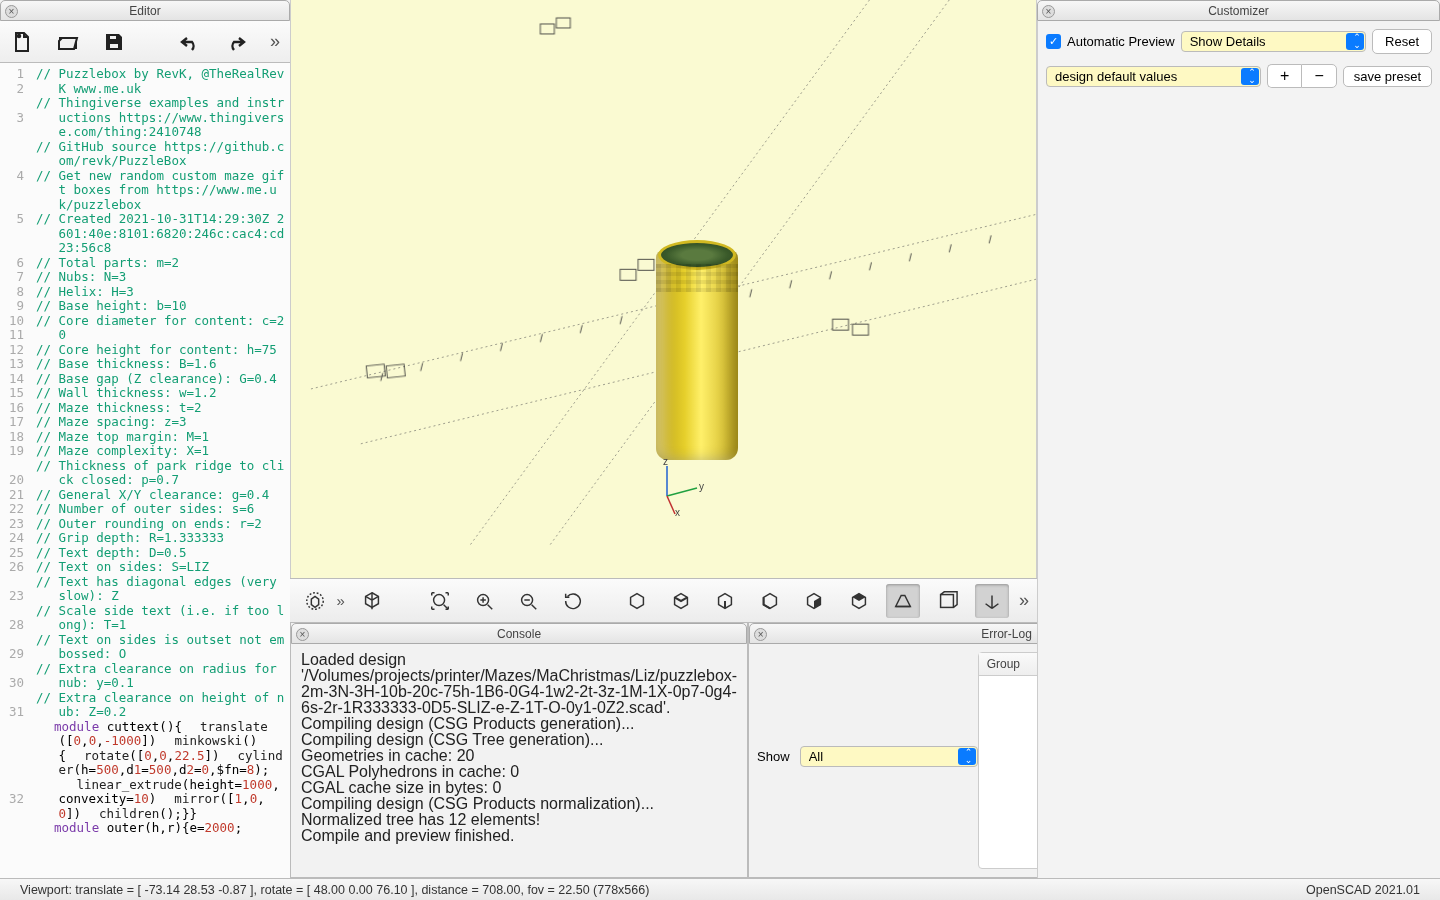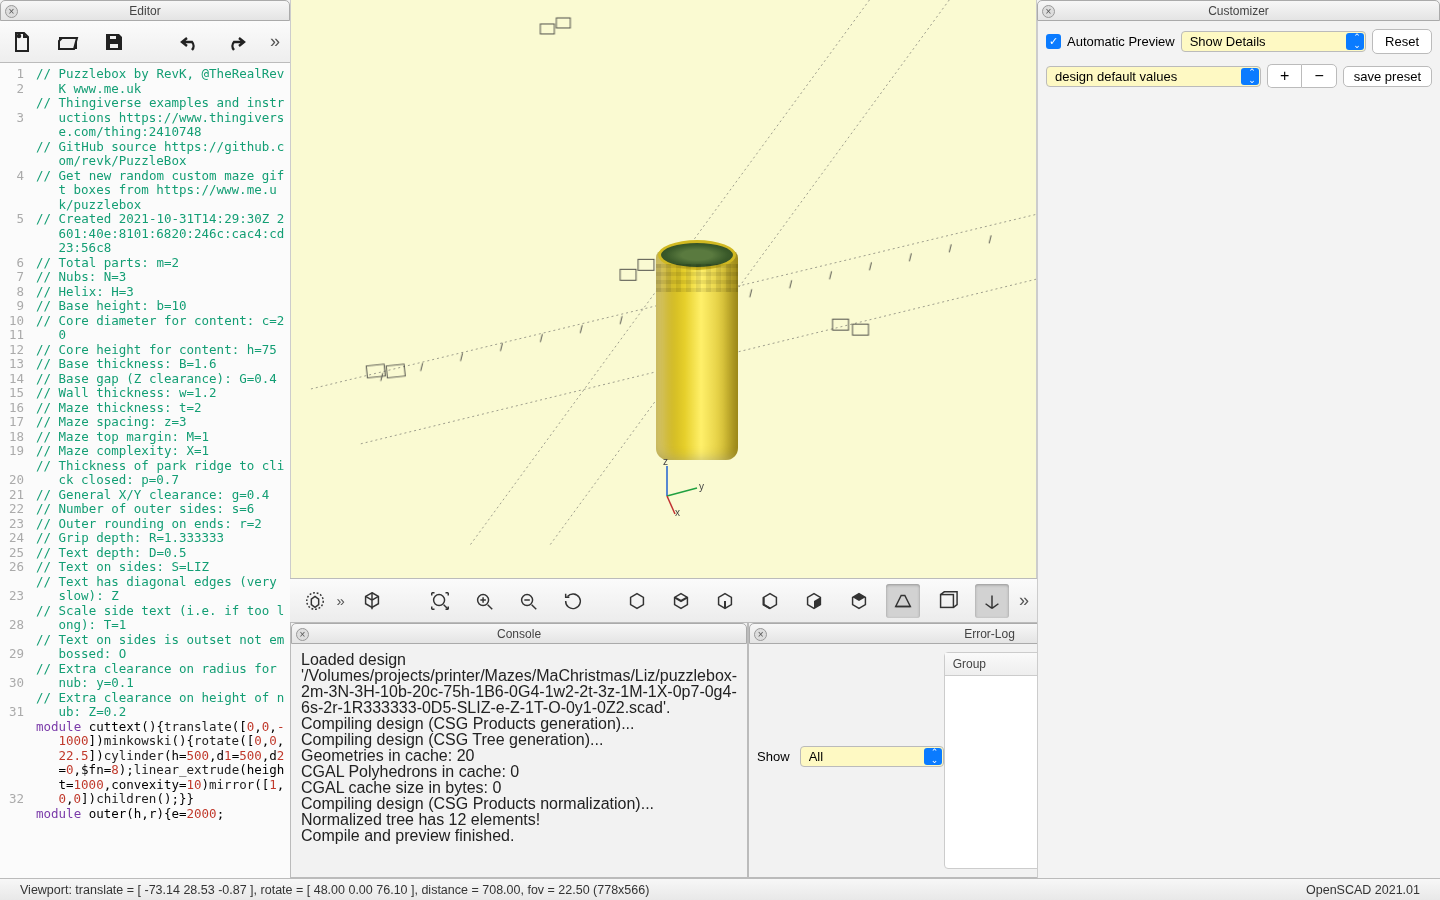--- a/index.html
+++ b/index.html
@@ -13,21 +13,21 @@
 .tb-icon { width:26px; height:26px; display:flex; align-items:center; justify-content:center; }
 .tb-icon svg { width:24px; height:24px; stroke:#222; stroke-width:2; fill:none; }
 .tb-overflow { margin-left:auto; font-size:18px; color:#555; }
 .editor-body { flex:1; background:#fbfbfb; overflow:hidden; display:flex; font-family:Menlo,Consolas,monospace; font-size:12.5px; line-height:14.5px; }
 .gutter { width:30px; text-align:right; color:#aaa; padding:4px 6px 0 0; background:#fbfbfb; user-select:none; }
 .gutter div { height:14.5px; }
 .code { flex:1; padding:4px 4px 0 6px; white-space:pre-wrap; word-break:break-all; }
 .code .ln { display:block; padding-left:1.8em; text-indent:-1.8em; }
 .c-comment { color:#139e74; }
 .c-keyword { color:#7a3aa9; }
-.c-func { color:#222; }
+.c-func { color:#222;margin-left:18px; }
 .c-num { color:#c0392b; }
 
 .viewport { flex:1; background:#fafad2; position:relative; overflow:hidden; border-left:1px solid #ccc; border-right:1px solid #ccc; }
 .axis-gizmo { position:absolute; left:358px; bottom:60px; font-size:10px; color:#555; }
 .view-toolbar { height:44px; background:linear-gradient(#fbfbfb,#ececec); border-top:1px solid #bbb; display:flex; align-items:center; gap:10px; padding:0 8px; }
 .view-toolbar .vbtn { width:36px; height:34px; display:flex; align-items:center; justify-content:center; border-radius:3px; }
 .view-toolbar .vbtn.active { background:#d2d2d2; box-shadow:inset 0 1px 3px rgba(0,0,0,.3); }
 .view-toolbar svg { width:22px; height:22px; stroke:#333; stroke-width:1.6; fill:none; }
 .lower-panels { display:flex; height:256px; }
 .console-panel, .errlog-panel { flex:1; display:flex; flex-direction:column; border:1px solid #bbb; }
@@ -335,21 +335,21 @@
           </div>
       </div>
       <div class="errlog-panel">
         <div class="panel-title">
             <span class="close-dot">×</span>
             <span>Error-Log</span>
           </div>
         <div class="errlog-body">
           <div class="errlog-filter">
             <span>Show</span>
-            <span class="sel-wrap"><select class="sel" style="width:144px"><option>All</option></select></span>
+            <span class="sel-wrap"><select class="sel" style="width:178px"><option>All</option></select></span>
           </div>
           <div class="errlog-table">
             <div class="hdr">
               <div style="flex:0 0 120px">Group</div>
               <div style="flex:1">File</div>
               <div style="flex:0 0 80px">Line</div>
               <div style="flex:0 0 40px"></div>
             </div>
           </div>
         </div>

